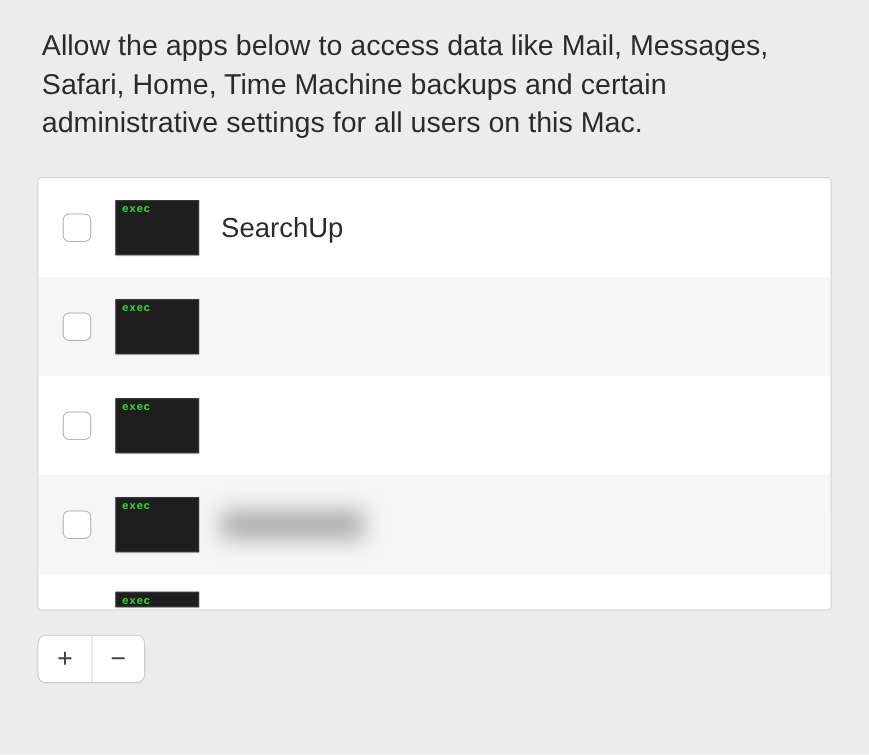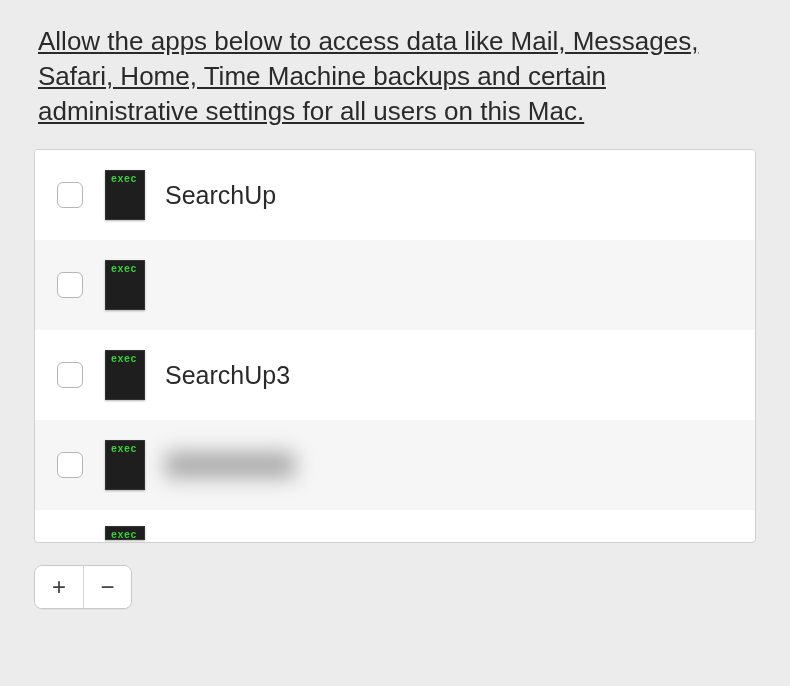--- a/index.html
+++ b/index.html
@@ -13,23 +13,22 @@
       background: #ececec;
       font-family: -apple-system, BlinkMacSystemFont, "Helvetica Neue", Arial, sans-serif;
       padding: 24px 34px;
       overflow: hidden;
       position: relative;
     }
     .description {
       font-size: 26px;
       color: #2a2a2a;
       line-height: 1.35;
-      margin-bottom: 20px;
+      margin-bottom: 32px;
       padding-left: 4px;
-      text-decoration: underline;
     }
     .app-list {
       background: #fff;
       border: 1px solid #d0d0d0;
       border-radius: 4px;
       height: 394px;
       overflow: hidden;
     }
     .app-row {
       display: flex;
@@ -52,21 +51,21 @@
     .checkbox {
       width: 26px;
       height: 26px;
       border: 1.5px solid #b5b5b5;
       border-radius: 6px;
       background: #fff;
       flex-shrink: 0;
       margin-right: 22px;
     }
     .exec-icon {
-      width: 40px;
+      width: 76px;
       height: 50px;
       background: #1e1e1e;
       border: 1px solid #333;
       box-shadow: 0 1px 2px rgba(0,0,0,0.3);
       position: relative;
       flex-shrink: 0;
       margin-right: 20px;
     }
     .exec-icon .exec-label {
       position: absolute;
@@ -165,21 +164,20 @@
     <div class="exec-icon">
       <span class="exec-label">exec</span>
     </div>
   </div>
 
   <div class="app-row">
     <div class="checkbox"></div>
     <div class="exec-icon">
       <span class="exec-label">exec</span>
     </div>
-    <span class="app-name">SearchUp3</span>
   </div>
 
   <div class="app-row">
     <div class="checkbox"></div>
     <div class="exec-icon">
       <span class="exec-label">exec</span>
     </div>
     <span class="app-name blurred"></span>
   </div>
 

